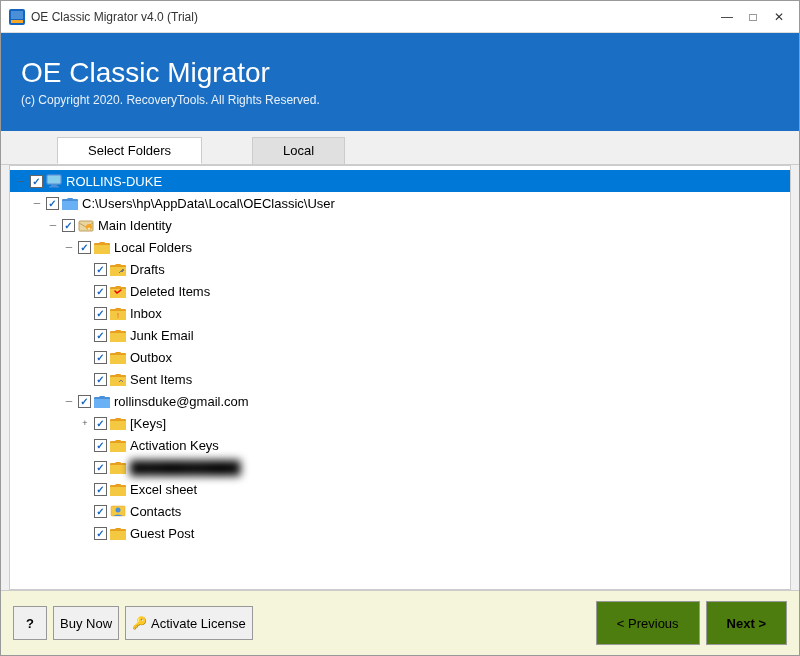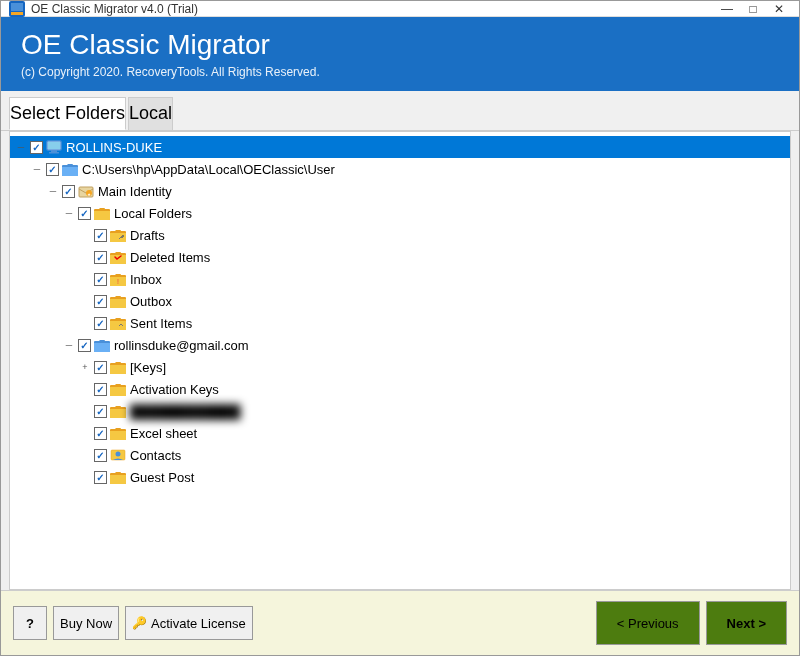--- a/index.html
+++ b/index.html
@@ -17,21 +17,21 @@
       height: 656px;
       background: #f0f0f0;
       border: 1px solid #999;
       box-shadow: 2px 2px 8px rgba(0,0,0,0.3);
       display: flex;
       flex-direction: column;
     }
     
     .title-bar {
       background: #fff;
-      height: 16px;
+      height: 32px;
       display: flex;
       align-items: center;
       padding: 0 8px;
       border-bottom: 1px solid #ddd;
       user-select: none;
     }
     .title-bar-icon {
       width: 16px;
       height: 16px;
       margin-right: 6px;
@@ -62,48 +62,49 @@
       font-size: 12px;
       color: #333;
       display: flex;
       align-items: center;
       justify-content: center;
     }
 
     
     .header-banner {
       background: #1a6fc4;
-      padding: 12px 20px;
+      padding: 24px 20px;
       color: white;
     }
     .header-banner h1 {
       font-size: 28px;
       font-weight: 400;
       margin-bottom: 4px;
     }
     .header-banner p {
       font-size: 12px;
       opacity: 0.9;
     }
 
     
     .tabs {
       background: #f0f0f0;
       display: flex;
       padding: 6px 8px 0 8px;
       border-bottom: 1px solid #ccc;
     }
     .tab {
-      padding: 5px 0;
+      padding: 5px 30px;
       cursor: pointer;
-      font-size: 18px;
+      font-size: 13px;
       border: 1px solid #ccc;
       background: #e0e0e0;
       margin-right: 2px;
       border-bottom: none;
+      margin-left: 48px;
     }
     .tab.active {
       background: #fff;
       border-bottom: 1px solid #fff;
       z-index: 1;
     }
 
     
     .tree-container {
       flex: 1;
@@ -349,20 +350,31 @@
         <span class="item-icon">
           <svg width="16" height="13" viewBox="0 0 16 13">
             <path d="M0 3 Q0 2 1 2 L5 2 L6 1 L10 1 Q11 1 11 2 L15 2 Q16 2 16 3 L16 12 Q16 13 15 13 L1 13 Q0 13 0 12 Z" fill="#e8a020"></path>
             <path d="M0 4 L16 4 L16 12 Q16 13 15 13 L1 13 Q0 13 0 12 Z" fill="#f5c842"></path>
             <text x="8" y="11" text-anchor="middle" font-size="7" fill="#e44">!</text>
           </svg>
         </span>
         <span class="item-label">Inbox</span>
       </div>
 
+      <div class="tree-item indent-4">
+        <span class="expand-icon" style="visibility:hidden">─</span>
+        <span class="checkbox checked"></span>
+        <span class="item-icon folder-icon">
+          <svg width="16" height="13" viewBox="0 0 16 13">
+            <path d="M0 3 Q0 2 1 2 L5 2 L6 1 L10 1 Q11 1 11 2 L15 2 Q16 2 16 3 L16 12 Q16 13 15 13 L1 13 Q0 13 0 12 Z" fill="#e8a020"></path>
+            <path d="M0 4 L16 4 L16 12 Q16 13 15 13 L1 13 Q0 13 0 12 Z" fill="#f5c842"></path>
+          </svg>
+        </span>
+        <span class="item-label">Junk Email</span>
+      </div>
 
       <div class="tree-item indent-4">
         <span class="expand-icon" style="visibility:hidden">─</span>
         <span class="checkbox checked"></span>
         <span class="item-icon folder-icon">
           <svg width="16" height="13" viewBox="0 0 16 13">
             <path d="M0 3 Q0 2 1 2 L5 2 L6 1 L10 1 Q11 1 11 2 L15 2 Q16 2 16 3 L16 12 Q16 13 15 13 L1 13 Q0 13 0 12 Z" fill="#e8a020"></path>
             <path d="M0 4 L16 4 L16 12 Q16 13 15 13 L1 13 Q0 13 0 12 Z" fill="#f5c842"></path>
           </svg>
         </span>

